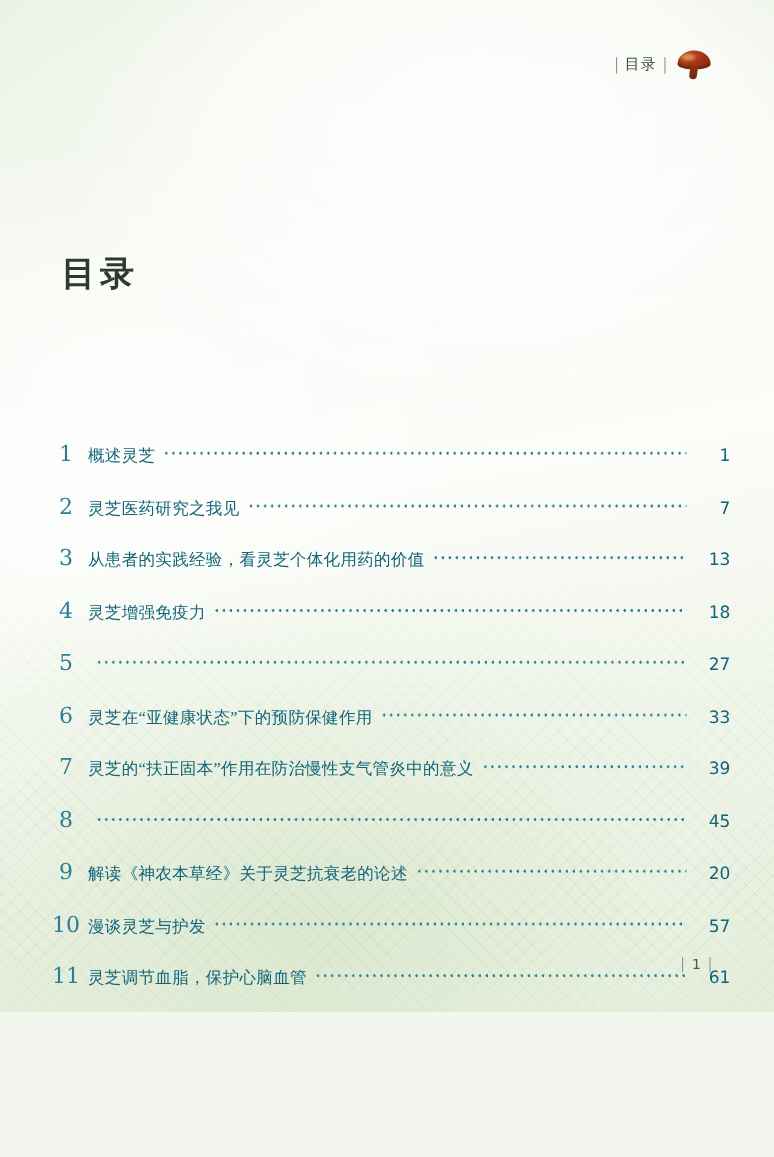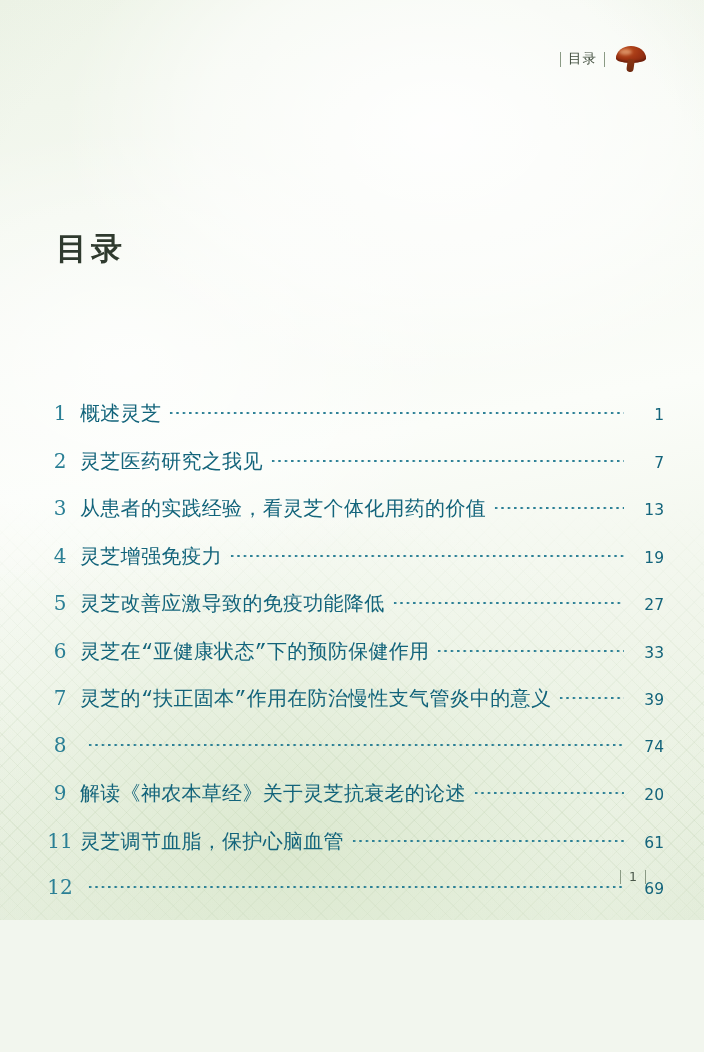--- a/index.html
+++ b/index.html
@@ -132,24 +132,24 @@
   .toc-num {
     width: 40px;
     flex: 0 0 40px;
     text-align: center;
     font-size: 20px;
     color: #2a7f95;
     font-family: "DejaVu Serif", "Liberation Serif", serif;
     letter-spacing: 0px;
   }
   .toc-title {
-    font-size: 20px;
+    font-size: 15px;
     color: #13647b;
     white-space: nowrap;
-    font-family: Liberation Mono, monospace;
+    font-family: Liberation Serif, serif;
     letter-spacing: 0.3px;
   }
   .toc-leader {
     flex: 1 1 auto;
     margin: 0 6px 0 8px;
     position: relative;
     top: -4px;
     height: 6px;
     overflow: hidden;
     background-image: radial-gradient(circle at 2.2px 3px, #2a7f95 1.05px, rgba(255,255,255,0) 1.25px);
@@ -223,26 +223,25 @@
       <span class="toc-num">3</span>
       <span class="toc-title">从患者的实践经验，看灵芝个体化用药的价值</span>
       <span class="toc-leader"></span>
       <span class="toc-page">13</span>
     </div>
 
     <div class="toc-row">
       <span class="toc-num">4</span>
       <span class="toc-title">灵芝增强免疫力</span>
       <span class="toc-leader"></span>
-      <span class="toc-page">19</span>
+      <span class="toc-page">18</span>
     </div>
 
     <div class="toc-row">
       <span class="toc-num">5</span>
-      <span class="toc-title">灵芝改善应激导致的免疫功能降低</span>
       <span class="toc-leader"></span>
       <span class="toc-page">27</span>
     </div>
 
     <div class="toc-row">
       <span class="toc-num">6</span>
       <span class="toc-title">灵芝在“亚健康状态”下的预防保健作用</span>
       <span class="toc-leader"></span>
       <span class="toc-page">33</span>
     </div>
@@ -250,30 +249,36 @@
     <div class="toc-row">
       <span class="toc-num">7</span>
       <span class="toc-title">灵芝的“扶正固本”作用在防治慢性支气管炎中的意义</span>
       <span class="toc-leader"></span>
       <span class="toc-page">39</span>
     </div>
 
     <div class="toc-row">
       <span class="toc-num">8</span>
       <span class="toc-leader"></span>
-      <span class="toc-page">74</span>
+      <span class="toc-page">45</span>
     </div>
 
     <div class="toc-row">
       <span class="toc-num">9</span>
       <span class="toc-title">解读《神农本草经》关于灵芝抗衰老的论述</span>
       <span class="toc-leader"></span>
       <span class="toc-page">20</span>
     </div>
 
+    <div class="toc-row">
+      <span class="toc-num">10</span>
+      <span class="toc-title">漫谈灵芝与护发</span>
+      <span class="toc-leader"></span>
+      <span class="toc-page">57</span>
+    </div>
 
     <div class="toc-row">
       <span class="toc-num">11</span>
       <span class="toc-title">灵芝调节血脂，保护心脑血管</span>
       <span class="toc-leader"></span>
       <span class="toc-page">61</span>
     </div>
 
     <div class="toc-row">
       <span class="toc-num">12</span>

